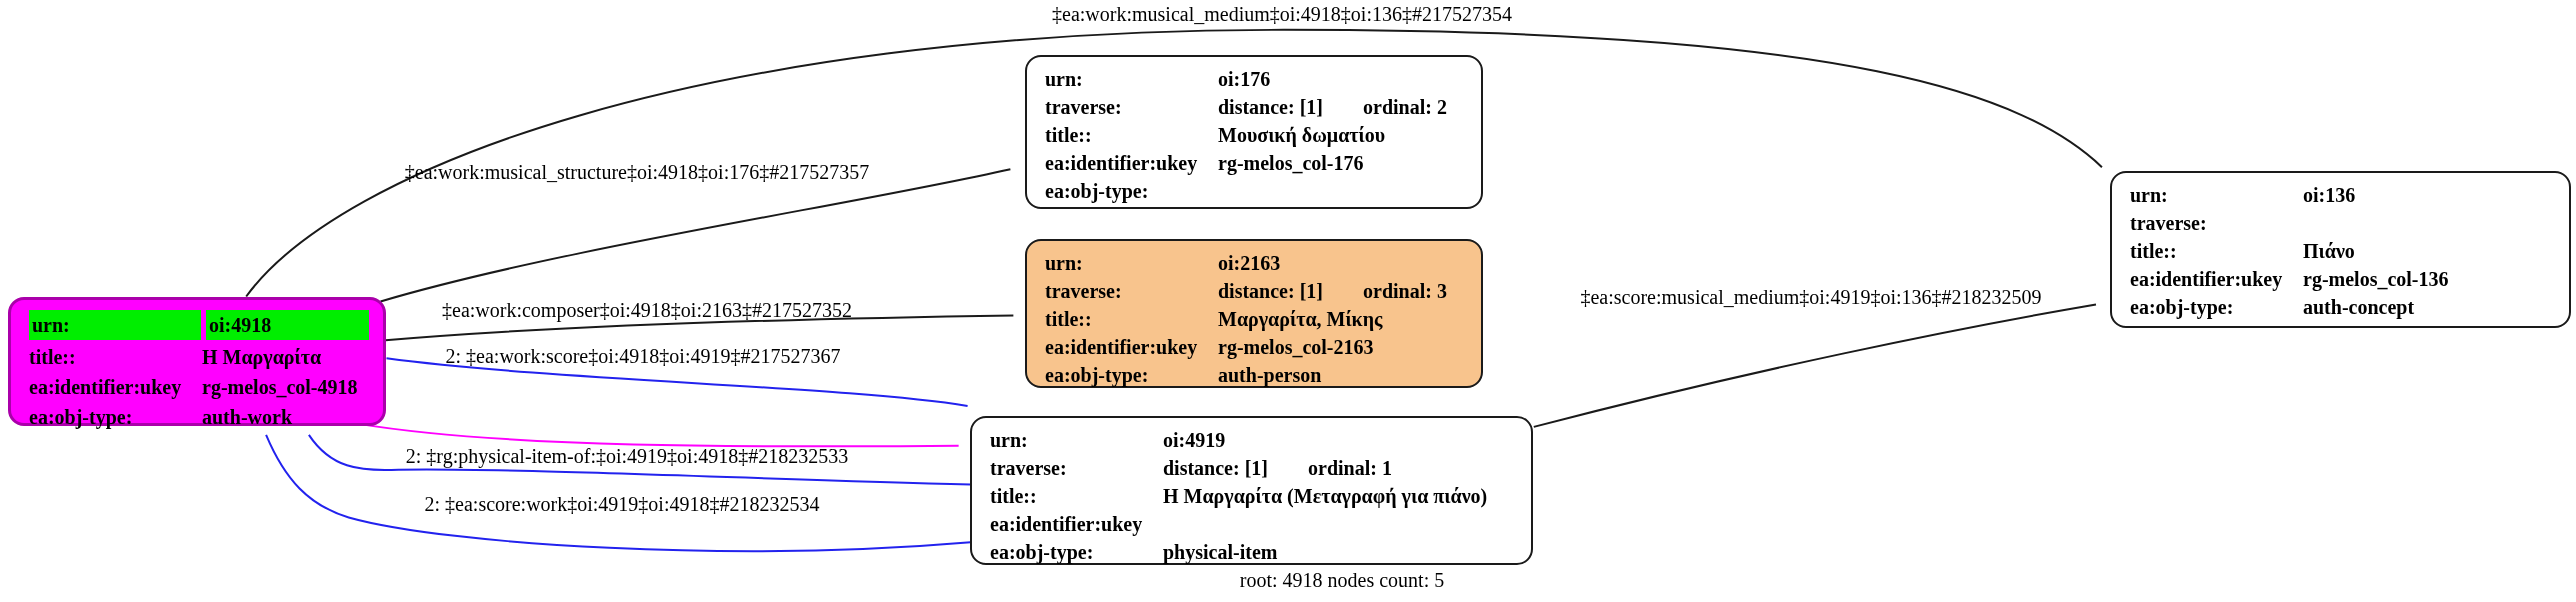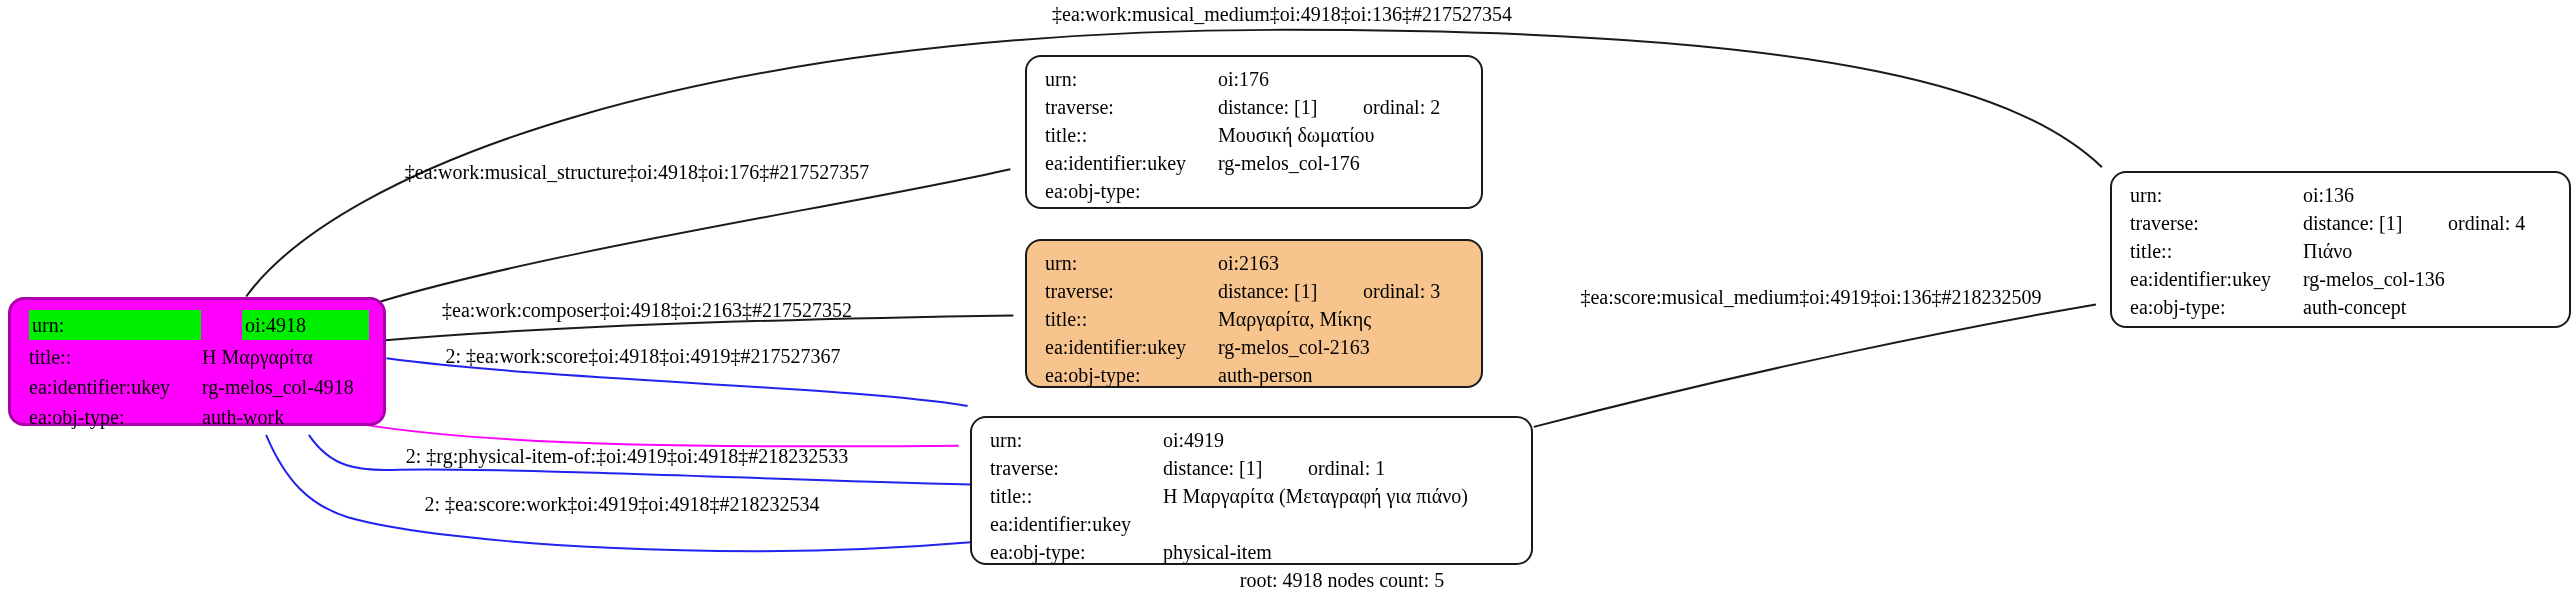--- a/index.html
+++ b/index.html
@@ -20,38 +20,39 @@
   .e-blue{stroke:#2222ee;}
   .e-magenta{stroke:#ff00ff;}
 
   .node{
     position:absolute;box-sizing:border-box;
     border:2px solid #1a1a1a;border-radius:16px;
     background:#ffffff;
     font-size:20px;line-height:28px;
     padding:8px 14px 6px 18px;
     white-space:nowrap;
+    font-weight:bold;
   }
   .node .row{display:flex;}
   .node .lbl{flex:0 0 173px;width:173px;}
   .node .val{flex:1;}
   .node .dist{display:inline-block;width:145px;}
 
   .node-root{
     background:#ff00ff;
     border:3px solid #aa00aa;
     line-height:30px;
     padding-top:10px;
   }
   .node-root .row.hl{margin-bottom:2px;}
   .node-root .row.hl .lbl{
     flex-basis:169px;width:169px;margin-right:5px;
     background:#00ee00;padding-left:3px;
   }
-  .node-root .row.hl .val{background:#00ee00;padding-left:3px;margin-left:36px;}
+  .node-root .row.hl .val{background:#00ee00;padding-left:3px;}
 
   .node-person{background:#f8c48d;}
 
   .edge-label{
     position:absolute;
     transform:translateX(-50%);
     font-size:20px;line-height:24px;
     white-space:nowrap;
   }
   .graph-footer{
@@ -183,21 +184,20 @@
     </div>
   </div>
 
   <div class="node" style="left:2110px;top:171px;width:461px;height:157px;">
     <div class="row">
       <span class="lbl">urn:</span>
       <span class="val">oi:136</span>
     </div>
     <div class="row">
       <span class="lbl">traverse:</span>
-      <span class="val"><span class="dist">distance: [1]</span><span>ordinal: 4</span></span>
     </div>
     <div class="row">
       <span class="lbl">title::</span>
       <span class="val">Πιάνο</span>
     </div>
     <div class="row">
       <span class="lbl">ea:identifier:ukey</span>
       <span class="val">rg-melos_col-136</span>
     </div>
     <div class="row">

